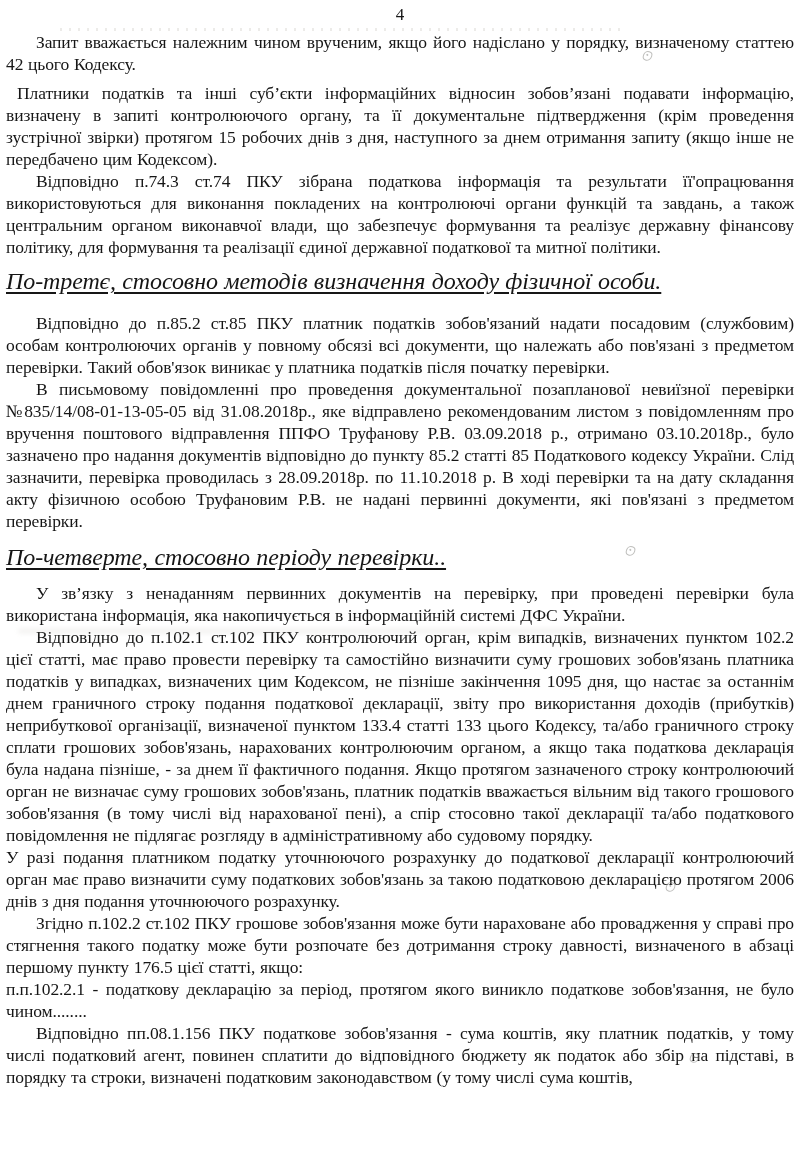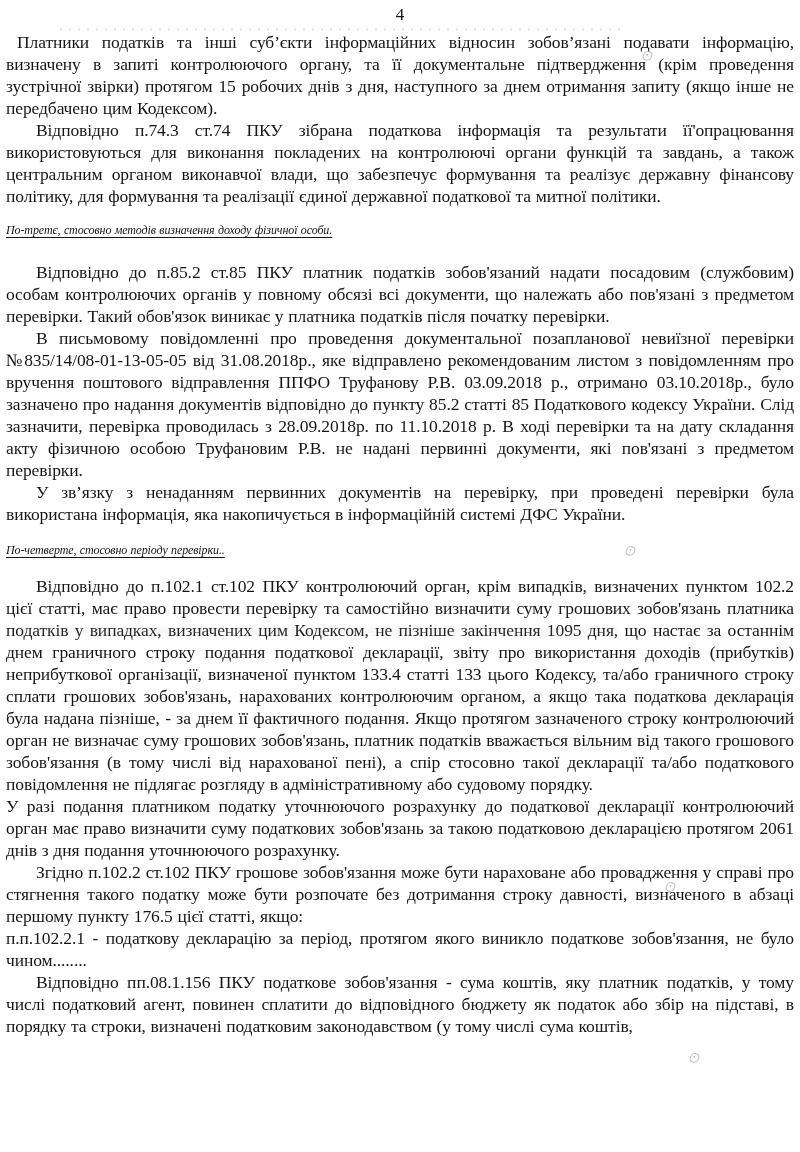--- a/index.html
+++ b/index.html
@@ -31,21 +31,21 @@
     text-align: justify;
     letter-spacing: -0.1px;
     word-spacing: 0.5px;
   }
   .indent     { text-indent: 30px; }
   .indent-sm  { text-indent: 11px; }
   .flush      { text-indent: 0; }
   .mb7        { margin-bottom: 7px; }
   .heading {
     margin: 12px 0 20px 0;
-    font-size: 12px;
+    font-size: 24px;
     line-height: 22px;
     font-style: italic;
     text-decoration: underline;
     text-underline-offset: 3px;
     text-align: left;
   }
   .heading.h-fourth { margin: 14px 0 14px 0; }
   
   .artifact {
     position: absolute;
@@ -81,38 +81,39 @@
     opacity: 0.35;
   }
 </style>
 </head>
 <body>
 
 <div class="page">
 
   <div class="page-number">4</div>
 
+  <p class="para indent mb7">Запит вважається належним чином врученим, якщо його надіслано у порядку, визначеному статтею 42 цього Кодексу.</p>
 
   <p class="para indent-sm">Платники податків та інші суб’єкти інформаційних відносин зобов’язані подавати інформацію, визначену в запиті контролюючого органу, та її документальне підтвердження (крім проведення зустрічної звірки) протягом 15 робочих днів з дня, наступного за днем отримання запиту (якщо інше не передбачено цим Кодексом).</p>
 
   <p class="para indent">Відповідно п.74.3 ст.74 ПКУ зібрана податкова інформація та результати її'опрацювання використовуються для виконання покладених на контролюючі органи функцій та завдань, а також центральним органом виконавчої влади, що забезпечує формування та реалізує державну фінансову політику, для формування та реалізації єдиної державної податкової та митної політики.</p>
 
   <p class="para heading h-third">По-третє, стосовно методів визначення доходу фізичної особи.</p>
 
   <p class="para indent">Відповідно до п.85.2 ст.85 ПКУ платник податків зобов'язаний надати посадовим (службовим) особам контролюючих органів у повному обсязі всі документи, що належать або пов'язані з предметом перевірки. Такий обов'язок виникає у платника податків після початку перевірки.</p>
 
   <p class="para indent">В письмовому повідомленні про проведення документальної позапланової невиїзної перевірки №835/14/08-01-13-05-05 від 31.08.2018р., яке відправлено рекомендованим листом з повідомленням про вручення поштового відправлення ППФО Труфанову Р.В. 03.09.2018 р., отримано 03.10.2018р., було зазначено про надання документів відповідно до пункту 85.2 статті 85 Податкового кодексу України. Слід зазначити, перевірка проводилась з 28.09.2018р. по 11.10.2018 р. В ході перевірки та на дату складання акту фізичною особою Труфановим Р.В. не надані первинні документи, які пов'язані з предметом перевірки.</p>
 
+  <p class="para heading h-fourth">По-четверте, стосовно періоду перевірки..</p>
+
   <p class="para indent">У зв’язку з ненаданням первинних документів на перевірку, при проведені перевірки була використана інформація, яка накопичується в інформаційній системі ДФС України.</p>
-
-  <p class="para heading h-fourth">По-четверте, стосовно періоду перевірки..</p>
 
   <p class="para indent">Відповідно до п.102.1 ст.102 ПКУ контролюючий орган, крім випадків, визначених пунктом 102.2 цієї статті, має право провести перевірку та самостійно визначити суму грошових зобов'язань платника податків у випадках, визначених цим Кодексом, не пізніше закінчення 1095 дня, що настає за останнім днем граничного строку подання податкової декларації, звіту про використання доходів (прибутків) неприбуткової організації, визначеної пунктом 133.4 статті 133 цього Кодексу, та/або граничного строку сплати грошових зобов'язань, нарахованих контролюючим органом, а якщо така податкова декларація була надана пізніше, - за днем її фактичного подання. Якщо протягом зазначеного строку контролюючий орган не визначає суму грошових зобов'язань, платник податків вважається вільним від такого грошового зобов'язання (в тому числі від нарахованої пені), а спір стосовно такої декларації та/або податкового повідомлення не підлягає розгляду в адміністративному або судовому порядку.</p>
 
-  <p class="para flush">У разі подання платником податку уточнюючого розрахунку до податкової декларації контролюючий орган має право визначити суму податкових зобов'язань за такою податковою декларацією протягом 2061 днів з дня подання уточнюючого розрахунку.</p>
+  <p class="para flush">У разі подання платником податку уточнюючого розрахунку до податкової декларації контролюючий орган має право визначити суму податкових зобов'язань за такою податковою декларацією протягом 2006 днів з дня подання уточнюючого розрахунку.</p>
 
   <p class="para indent">Згідно п.102.2 ст.102 ПКУ грошове зобов'язання може бути нараховане або провадження у справі про стягнення такого податку може бути розпочате без дотримання строку давності, визначеного в абзаці першому пункту 176.5 цієї статті, якщо:</p>
 
   <p class="para flush">п.п.102.2.1 - податкову декларацію за період, протягом якого виникло податкове зобов'язання, не було чином........</p>
 
   <p class="para indent">Відповідно пп.08.1.156 ПКУ податкове зобов'язання - сума коштів, яку платник податків, у тому числі податковий агент, повинен сплатити до відповідного бюджету як податок або збір на підставі, в порядку та строки, визначені податковим законодавством (у тому числі сума коштів,</p>
 
 </div>
 
 <span class="speckle-band"></span>

